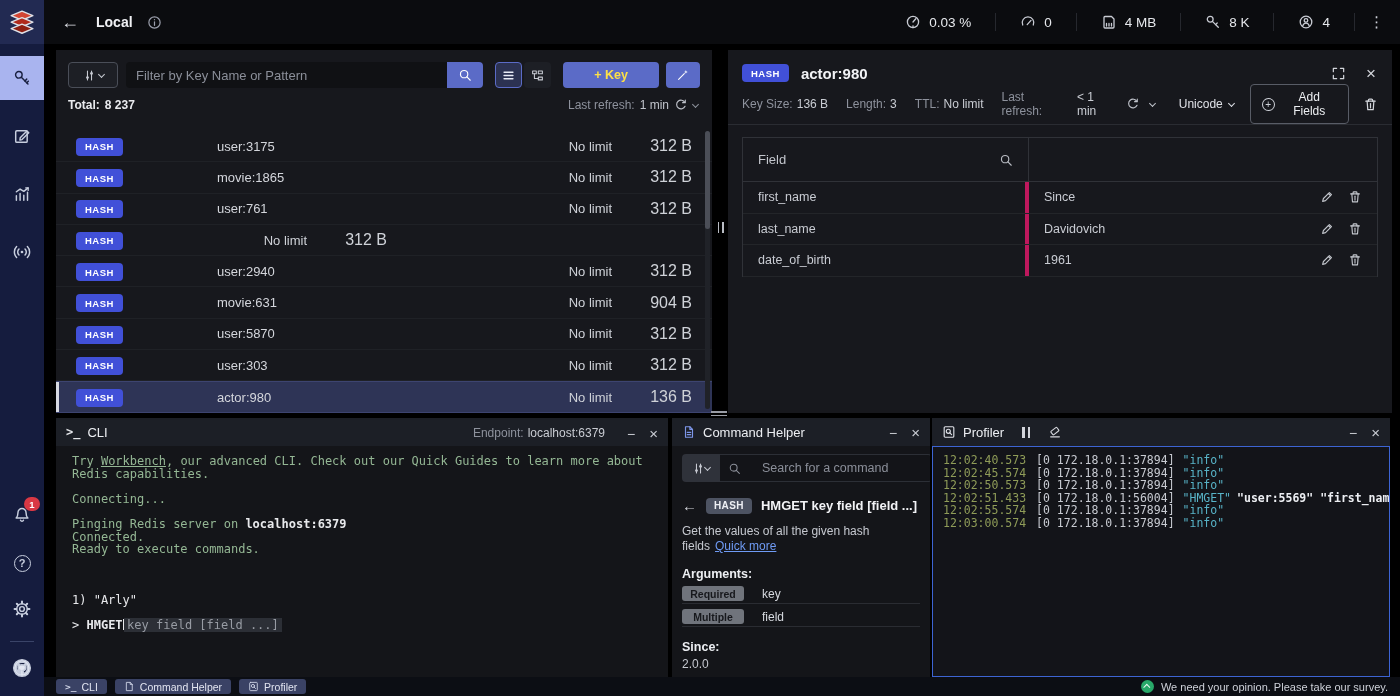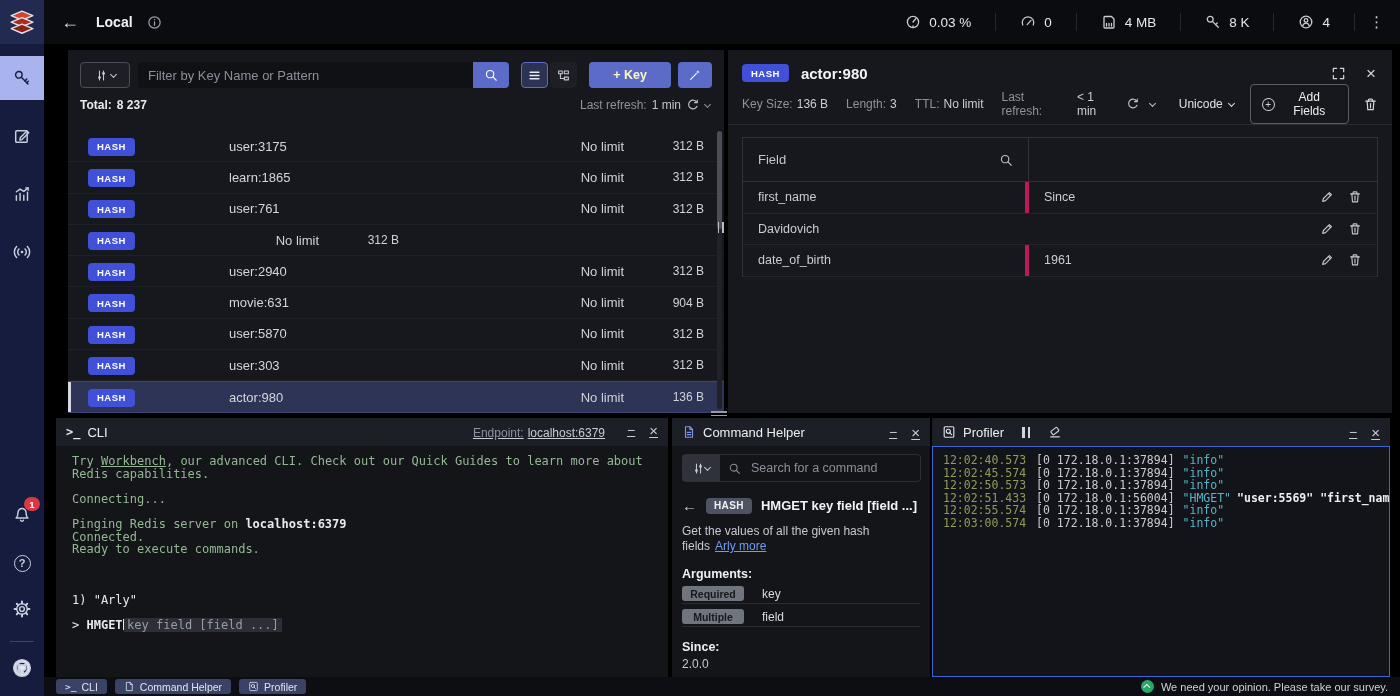--- a/index.html
+++ b/index.html
@@ -22,43 +22,43 @@
   .back-btn { margin-left:14px; color:#d7d9df; font-size:18px; width:24px; text-align:center; cursor:pointer; }
   .db-title { margin-left:14px; font-size:14px; font-weight:bold; color:#f0f1f4; }
   .info-ic { margin-left:14px; color:#9a9eab; }
   .metrics { margin-left:auto; display:flex; align-items:center; height:44px; }
   .metric { display:flex; align-items:center; gap:8px; padding:0 24px; color:#e6e8ec; font-size:13.5px; }
   .metric svg { color:#c9ccd4; }
   .msep { width:1px; height:18px; background:#26282e; }
   .kebab { padding:0 16px 0 14px; color:#cdd0d8; font-size:15px; letter-spacing:0; cursor:pointer; }
 
   
-  .keylist { position:absolute; left:68px; top:50px; width:656px; height:363px; background:#17181d; }
+  .keylist { position:absolute; left:56px; top:50px; width:656px; height:363px; background:#17181d; }
   .kl-controls { display:flex; align-items:center; padding:12px 12px 0 12px; height:38px; }
   .filter-type-btn { width:50px; height:26px; border:1px solid #4a4e58; border-radius:4px; background:#1d1f25; display:flex; align-items:center; justify-content:center; gap:3px; color:#c7cad2; cursor:pointer; }
   .search-wrap { flex:1; height:26px; margin-left:8px; display:flex; background:#101114; border-radius:4px; overflow:hidden; }
   .search-wrap input { flex:1; background:transparent; border:none; outline:none; color:#d6d9df; font-size:13px; padding:0 10px; font-family:"Liberation Sans",sans-serif; }
   .search-wrap input::placeholder { color:#8b8f99; }
   .search-btn { width:36px; background:#5b6bc7; border:none; color:#fff; display:flex; align-items:center; justify-content:center; cursor:pointer; }
   .view-toggles { display:flex; gap:2px; margin-left:12px; }
   .vt-btn { width:27px; height:26px; border-radius:4px; display:flex; align-items:center; justify-content:center; color:#c7cad2; background:#1d1f25; cursor:pointer; }
   .vt-btn.active { background:#2c3252; border:1px solid #5b6bc7; color:#e8eaf5; }
-  .add-key-btn { margin-left:12px; height:26px; background:#5b6bc7; color:#fef9c3; border:none; border-radius:4px; font-size:12.5px; font-weight:bold; padding:0 24px; cursor:pointer; font-family:"Liberation Sans",sans-serif; }
+  .add-key-btn { margin-left:12px; height:26px; background:#5b6bc7; color:#fde047; border:none; border-radius:4px; font-size:12.5px; font-weight:bold; padding:0 31px; cursor:pointer; font-family:"Liberation Sans",sans-serif; }
   .bulk-btn { margin-left:7px; width:34px; height:26px; background:#5b6bc7; color:#fff; border:none; border-radius:4px; display:flex; align-items:center; justify-content:center; cursor:pointer; }
   .kl-info { display:flex; align-items:center; padding:10px 14px 6px 12px; font-size:12px; }
   .total-lbl { font-weight:bold; color:#e9eaee; }
   .refresh-grp { margin-left:auto; display:flex; align-items:center; gap:5px; color:#8e929d; }
   .refresh-grp .val { color:#c0c3cb; }
   .refresh-ic { color:#c0c3cb; cursor:pointer; }
   .krows { position:absolute; left:0; top:81px; width:656px; bottom:0; overflow:hidden; }
   .krow { display:flex; align-items:center; height:31.3px; border-bottom:1px solid #1f2126; padding-right:20px; cursor:pointer; }
   .krow .kcell-badge { width:161px; padding-left:20px; }
   .krow .kname { flex:1; font-size:13px; color:#d4d6dc; }
   .krow .kttl { width:90px; text-align:right; font-size:13px; color:#cfd2d8; }
-  .krow .ksize { width:80px; text-align:right; font-size:12px; color:#cfd2d8; }
+  .krow .ksize { width:80px; text-align:right; font-size:16px; color:#cfd2d8; }
   .krow.selected { background:#2e3456; border-top:1px solid #3d4470; border-bottom:1px solid #3d4470; box-shadow:inset 3px 0 0 #d7d9e2; }
   .hash-badge { display:inline-block; background:#4150d8; color:#fff; font-size:9.5px; font-weight:bold; letter-spacing:.5px; padding:3.5px 9px; border-radius:4px; }
   .kl-scroll { position:absolute; right:2px; top:81px; width:5px; height:278px; background:#202228; border-radius:3px; }
   .kl-thumb { position:absolute; left:0; top:0; width:5px; height:98px; background:#4b4e57; border-radius:3px; }
 
   
   .v-handle { position:absolute; left:716px; top:222px; color:#b9bcc4; font-size:10px; letter-spacing:1px; z-index:4; }
   .v-handle i { display:inline-block; width:1.5px; height:11px; background:#b9bcc4; margin:0 1.5px; }
   .h-handle { position:absolute; left:711px; top:409px; z-index:4; }
   .h-handle i { display:block; width:16px; height:1.5px; background:#9a9da6; margin:2px 0; }
@@ -88,40 +88,40 @@
   .ft-cell { display:flex; align-items:center; font-size:12.5px; color:#c9ccd3; padding:0 15px; }
   .ft-cell.f { width:286px; border-right:4px solid #be185d; }
   .ft-cell.v { flex:1; }
   .row-icons { margin-left:auto; display:flex; gap:14px; color:#c3c6cd; }
   .row-icons span { cursor:pointer; display:flex; }
 
   
   .bpanel { position:absolute; top:418px; height:259px; background:#141519; display:flex; flex-direction:column; }
   .bp-head { height:28px; background:#1c1f26; display:flex; align-items:center; padding:0 10px; flex:none; }
   .bp-title { font-size:13px; color:#eceef2; margin-left:7px; }
-  .bp-right { margin-left:auto; display:flex; align-items:flex-start; gap:14px; color:#c9ccd3;text-decoration:underline; }
+  .bp-right { margin-left:auto; display:flex; align-items:flex-end; gap:14px; color:#c9ccd3; }
   .bp-min { font-size:14px; cursor:pointer; line-height:1; }
   .bp-x { font-size:15px; cursor:pointer; line-height:1; }
   .cli { left:56px; width:612px; }
   .cli-prompt-ic { font-family:"DejaVu Sans Mono",monospace; font-size:12px; color:#e4e6ea; font-weight:bold; }
   .endpoint-lbl { font-size:12px; color:#8e929d; }
   .endpoint-val { font-size:12px; color:#c9ccd3; margin-left:4px; margin-right:8px; }
   .cli-body { flex:1; padding:9px 16px; font-family:"DejaVu Sans Mono",monospace; font-size:12px; line-height:12.6px; color:#94b794; overflow:hidden; }
   .cli-body .wh { color:#e8e9ec; }
   .cli-body .b { font-weight:bold; }
   .cli-body u { text-decoration:underline; }
   .cli-blank { height:12.6px; }
   .cursor { display:inline-block; width:1.5px; height:11px; background:#e8e9ec; vertical-align:-1px; }
   .suggestion { background:#2c2f36; color:#989ca4; padding:0 3px; }
 
   .helper { left:672px; width:258px; }
   .hp-body { flex:1; padding:8px 10px; overflow:hidden; }
   .hp-search-row { display:flex; height:28px; }
   .hp-dd { width:74px; background:#2f323a; border-radius:4px 0 0 4px; display:flex; align-items:center; justify-content:space-between; padding:0 10px; color:#c7cad2; cursor:pointer; }
-  .hp-search { flex:1; background:#131418; border:1px solid #2c2f36; border-left:none; border-radius:0 4px 4px 0; display:flex; align-items:center; padding:0 8px; gap:10px; color:#8b8f99; }
+  .hp-search { flex:1; background:#131418; border:1px solid #2c2f36; border-left:none; border-radius:0 4px 4px 0; display:flex; align-items:center; padding:0 8px; gap:21px; color:#8b8f99; }
   .hp-search input { flex:1; min-width:0; background:transparent; border:none; outline:none; color:#d6d9df; font-size:12.5px; font-family:"Liberation Sans",sans-serif; }
   .hp-search input::placeholder { color:#8b8f99; }
   .hp-cmd-row { display:flex; align-items:center; gap:9px; margin-top:15px; }
   .hp-back { color:#d3d5db; font-size:15px; cursor:pointer; }
   .hp-type-badge { background:#4d5362; color:#eef0f4; font-size:10px; font-weight:bold; padding:2.5px 8px; border-radius:4px; letter-spacing:.4px; }
   .hp-cmd { font-size:13px; font-weight:bold; color:#f2f3f6; }
   .hp-summary { margin-top:10px; font-size:12px; color:#c6c9d0; line-height:15px; }
   .hp-readmore { color:#6f9bf5; text-decoration:underline; cursor:pointer; margin-left:5px; }
   .hp-sect { margin-top:13px; font-size:12.5px; font-weight:bold; color:#eceef2; }
   .hp-arg { display:flex; align-items:center; height:20px; border-bottom:1px solid #2a2c32; margin-top:3px; }
@@ -338,21 +338,21 @@
     </div>
     <div class="krows">
       <div class="krow">
           <span class="kcell-badge"><span class="hash-badge">HASH</span></span>
           <span class="kname">user:3175</span>
           <span class="kttl">No limit</span>
           <span class="ksize">312 B</span>
         </div>
       <div class="krow">
           <span class="kcell-badge"><span class="hash-badge">HASH</span></span>
-          <span class="kname">learn:1865</span>
+          <span class="kname">movie:1865</span>
           <span class="kttl">No limit</span>
           <span class="ksize">312 B</span>
         </div>
       <div class="krow">
           <span class="kcell-badge"><span class="hash-badge">HASH</span></span>
           <span class="kname">user:761</span>
           <span class="kttl">No limit</span>
           <span class="ksize">312 B</span>
         </div>
       <div class="krow">
@@ -478,20 +478,23 @@
                   <path d="M3 4.5 H13"></path>
                   <path d="M5.8 4.5 V3.2 a1 1 0 0 1 1-1 h2.4 a1 1 0 0 1 1 1 V4.5"></path>
                   <path d="M4.4 4.5 l.7 9 h5.8 l.7-9"></path>
                   <path d="M8 7 V11.5"></path>
                 </svg>
               </span>
             </span>
         </div>
       </div>
       <div class="ft-row">
+        <div class="ft-cell f">
+            <span>last_name</span>
+          </div>
         <div class="ft-cell v">
             <span>Davidovich</span>
           <span class="row-icons">
               <span>
                 <svg class="ic" width="14" height="14" viewBox="0 0 16 16">
                   <path d="M3 13 l.9-3.3 6.8-6.8 2.4 2.4 -6.8 6.8z"></path>
                   <path d="M9.6 4 l2.4 2.4"></path>
                 </svg>
               </span>
               <span>
@@ -588,21 +591,21 @@
               <path d="M10.2 10.2 L14 14"></path>
             </svg>
           <input type="text" placeholder="Search for a command" style="">
         </span>
       </div>
       <div class="hp-cmd-row">
         <span class="hp-back">←</span>
         <span class="hp-type-badge">HASH</span>
         <span class="hp-cmd">HMGET key field [field ...]</span>
       </div>
-      <div class="hp-summary"><span>Get the values of all the given hash fields</span><span class="hp-readmore">Arly more</span></div>
+      <div class="hp-summary"><span>Get the values of all the given hash fields</span><span class="hp-readmore">Quick more</span></div>
       <div class="hp-sect">Arguments:</div>
       <div class="hp-arg">
         <span class="hp-arg-badge">Required</span>
         <span class="hp-arg-name">key</span>
       </div>
       <div class="hp-arg">
         <span class="hp-arg-badge">Multiple</span>
         <span class="hp-arg-name">field</span>
       </div>
       <div class="hp-sect">Since:</div>

